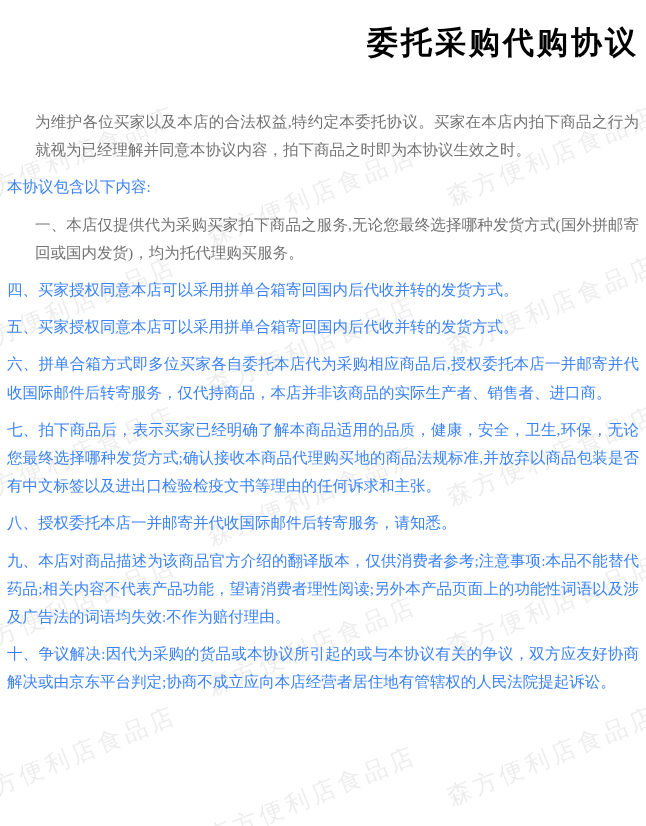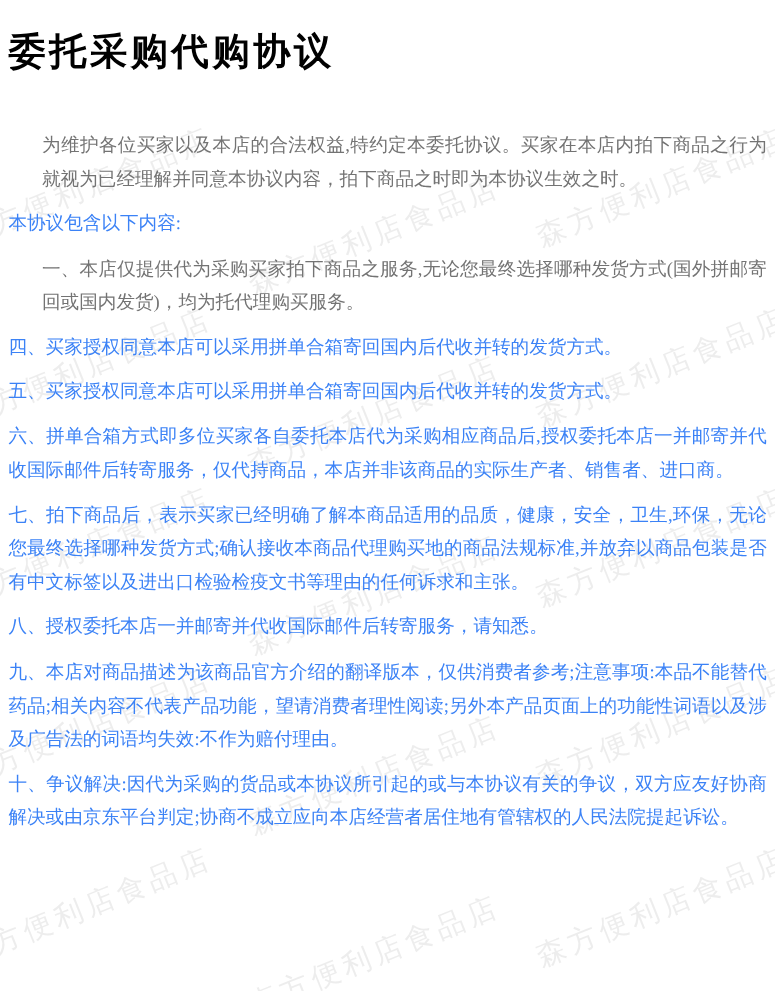--- a/index.html
+++ b/index.html
@@ -10,21 +10,21 @@
     position:relative;
     overflow:hidden;
   }
   .page{
     position:relative;
     z-index:1;
     padding:8px 7px 0 7px;
     box-sizing:border-box;
   }
   .doc-title{
-    text-align:left;
+    text-align:right;
     font-size:31px;
     font-weight:bold;
     color:#000000;
     letter-spacing:3px;
     margin:14px 0 44px 0;
   }
   .para{
     font-size:15.5px;
     line-height:1.82;
     margin:0 0 9px 0;

